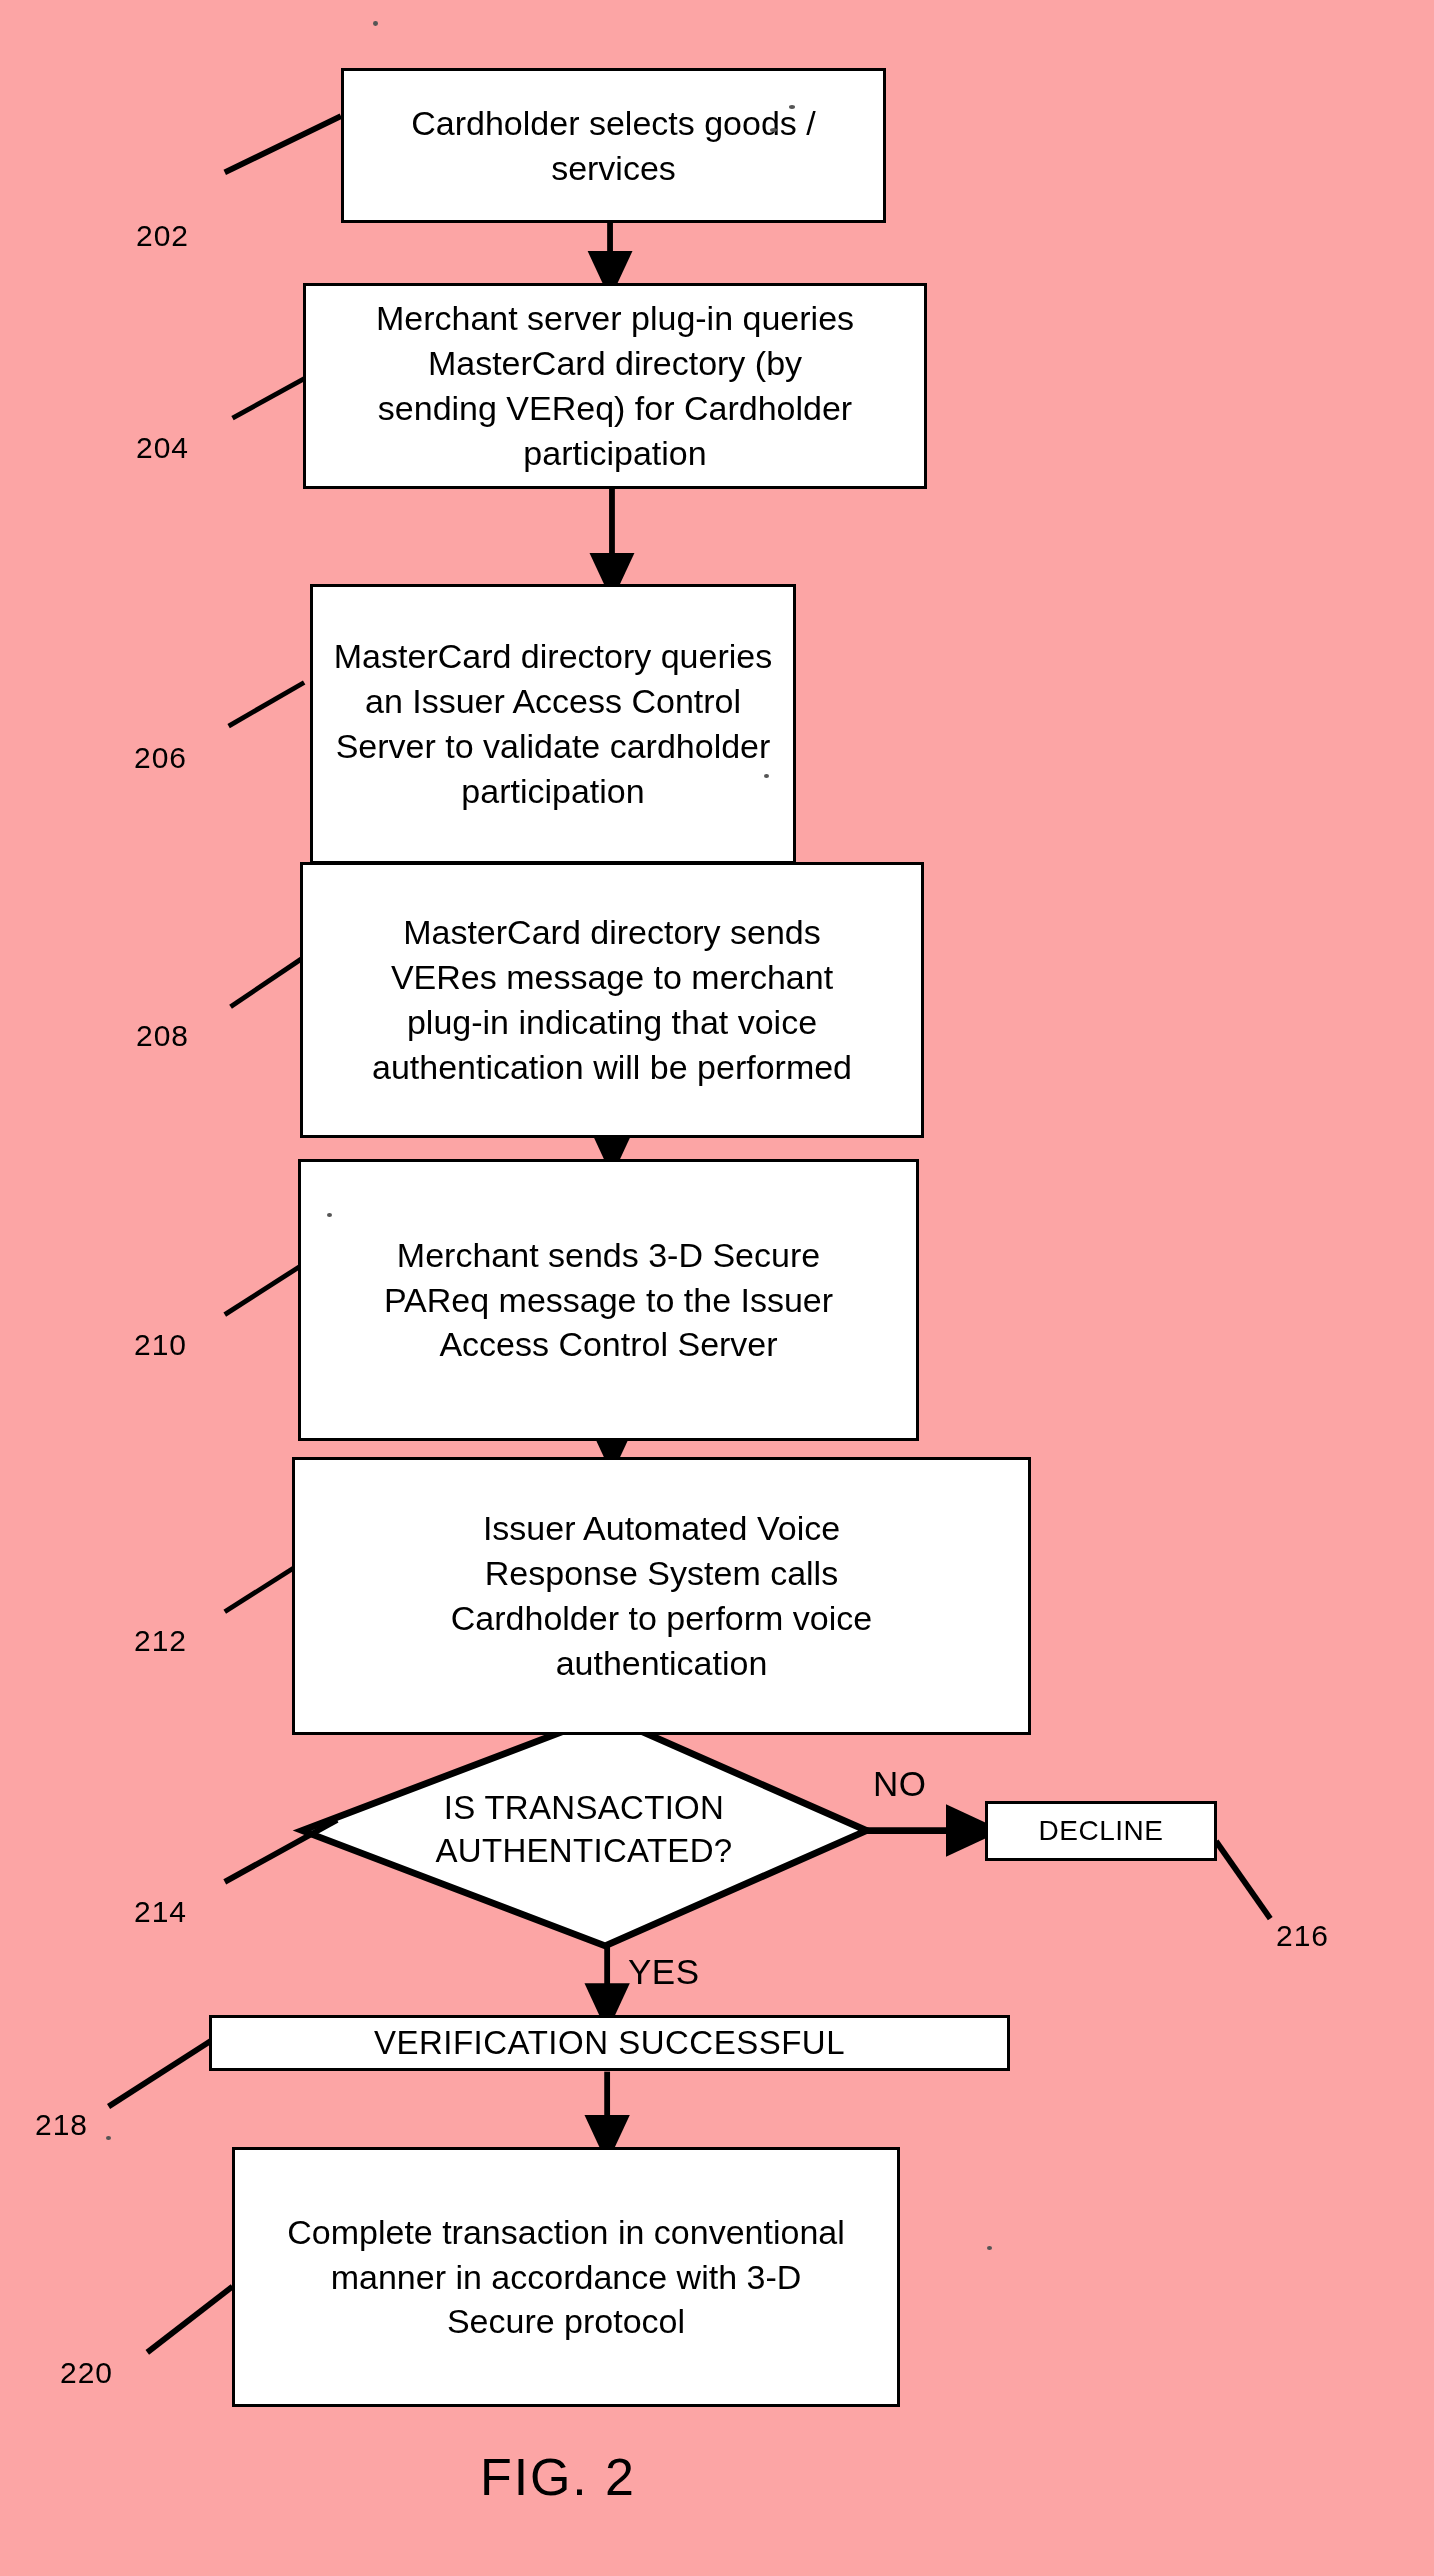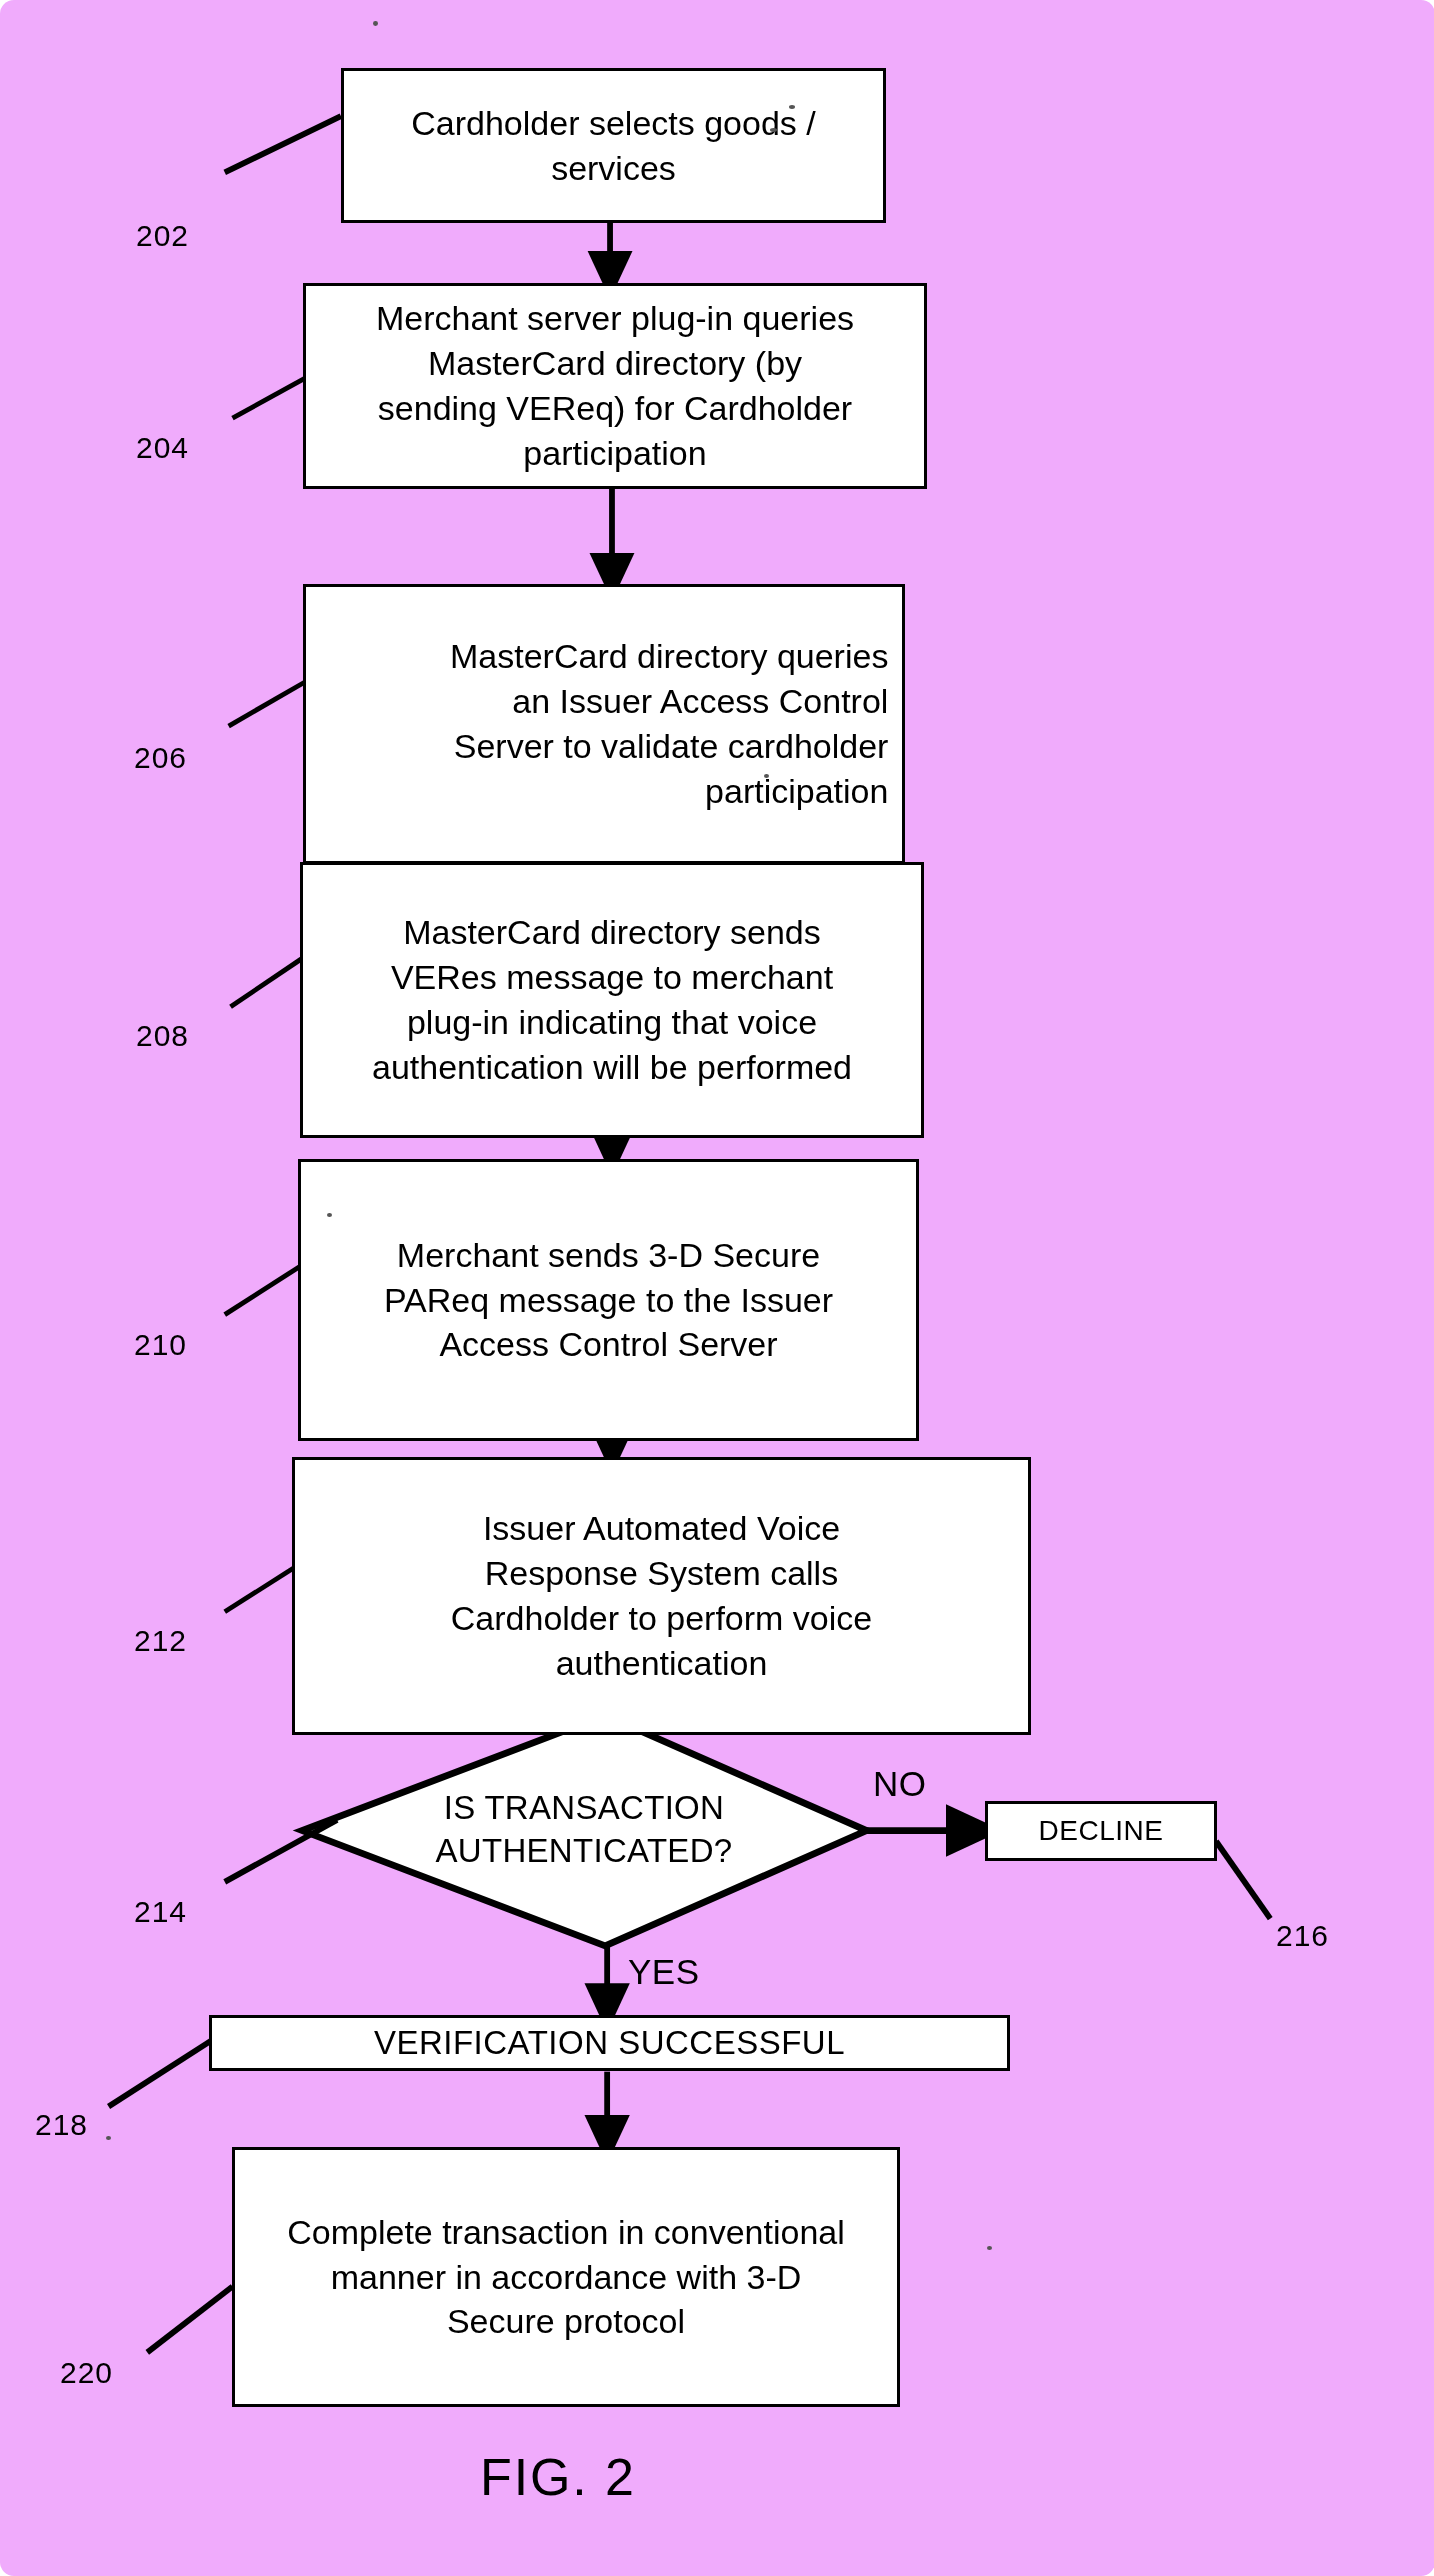--- a/index.html
+++ b/index.html
@@ -4,24 +4,23 @@
 <style>
   html, body {
     margin: 0;
     padding: 0;
     background: #ffffff;
   }
   #page {
     position: relative;
     width: 1435px;
     height: 2576px;
-    background: #f0abfc;
+    background: #fca5a5;
     overflow: hidden;
     font-family: "Liberation Sans", sans-serif;
-    border-radius: 14px;
   }
   
   .fbox {
     position: absolute;
     box-sizing: border-box;
     border: 3.9px solid #000000;
     background: #ffffff;
     display: flex;
     align-items: center;
     justify-content: center;
@@ -154,21 +153,21 @@
   <div class="refnum" style="left:136px; top:219px;">202</div>
 
   <div class="fbox fbox-lg" style="left:303px; top:283px; width:624px; height:206px;">
     <span class="txt">Merchant server plug-in queries
 MasterCard directory (by
 sending VEReq) for Cardholder
 participation</span>
   </div>
   <div class="refnum" style="left:136px; top:431px;">204</div>
 
-  <div class="fbox fbox-lg" style="left:303px; top:584px; width:602px; height:280px;text-align:right;">
+  <div class="fbox fbox-lg" style="left:310px; top:584px; width:486px; height:280px;">
     <span class="txt">MasterCard directory queries
 an Issuer Access Control
 Server to validate cardholder
 participation</span>
   </div>
   <div class="refnum" style="left:134px; top:741px;">206</div>
 
   <div class="fbox fbox-lg" style="left:300px; top:862px; width:624px; height:276px;">
     <span class="txt">MasterCard directory sends
 VERes message to merchant

